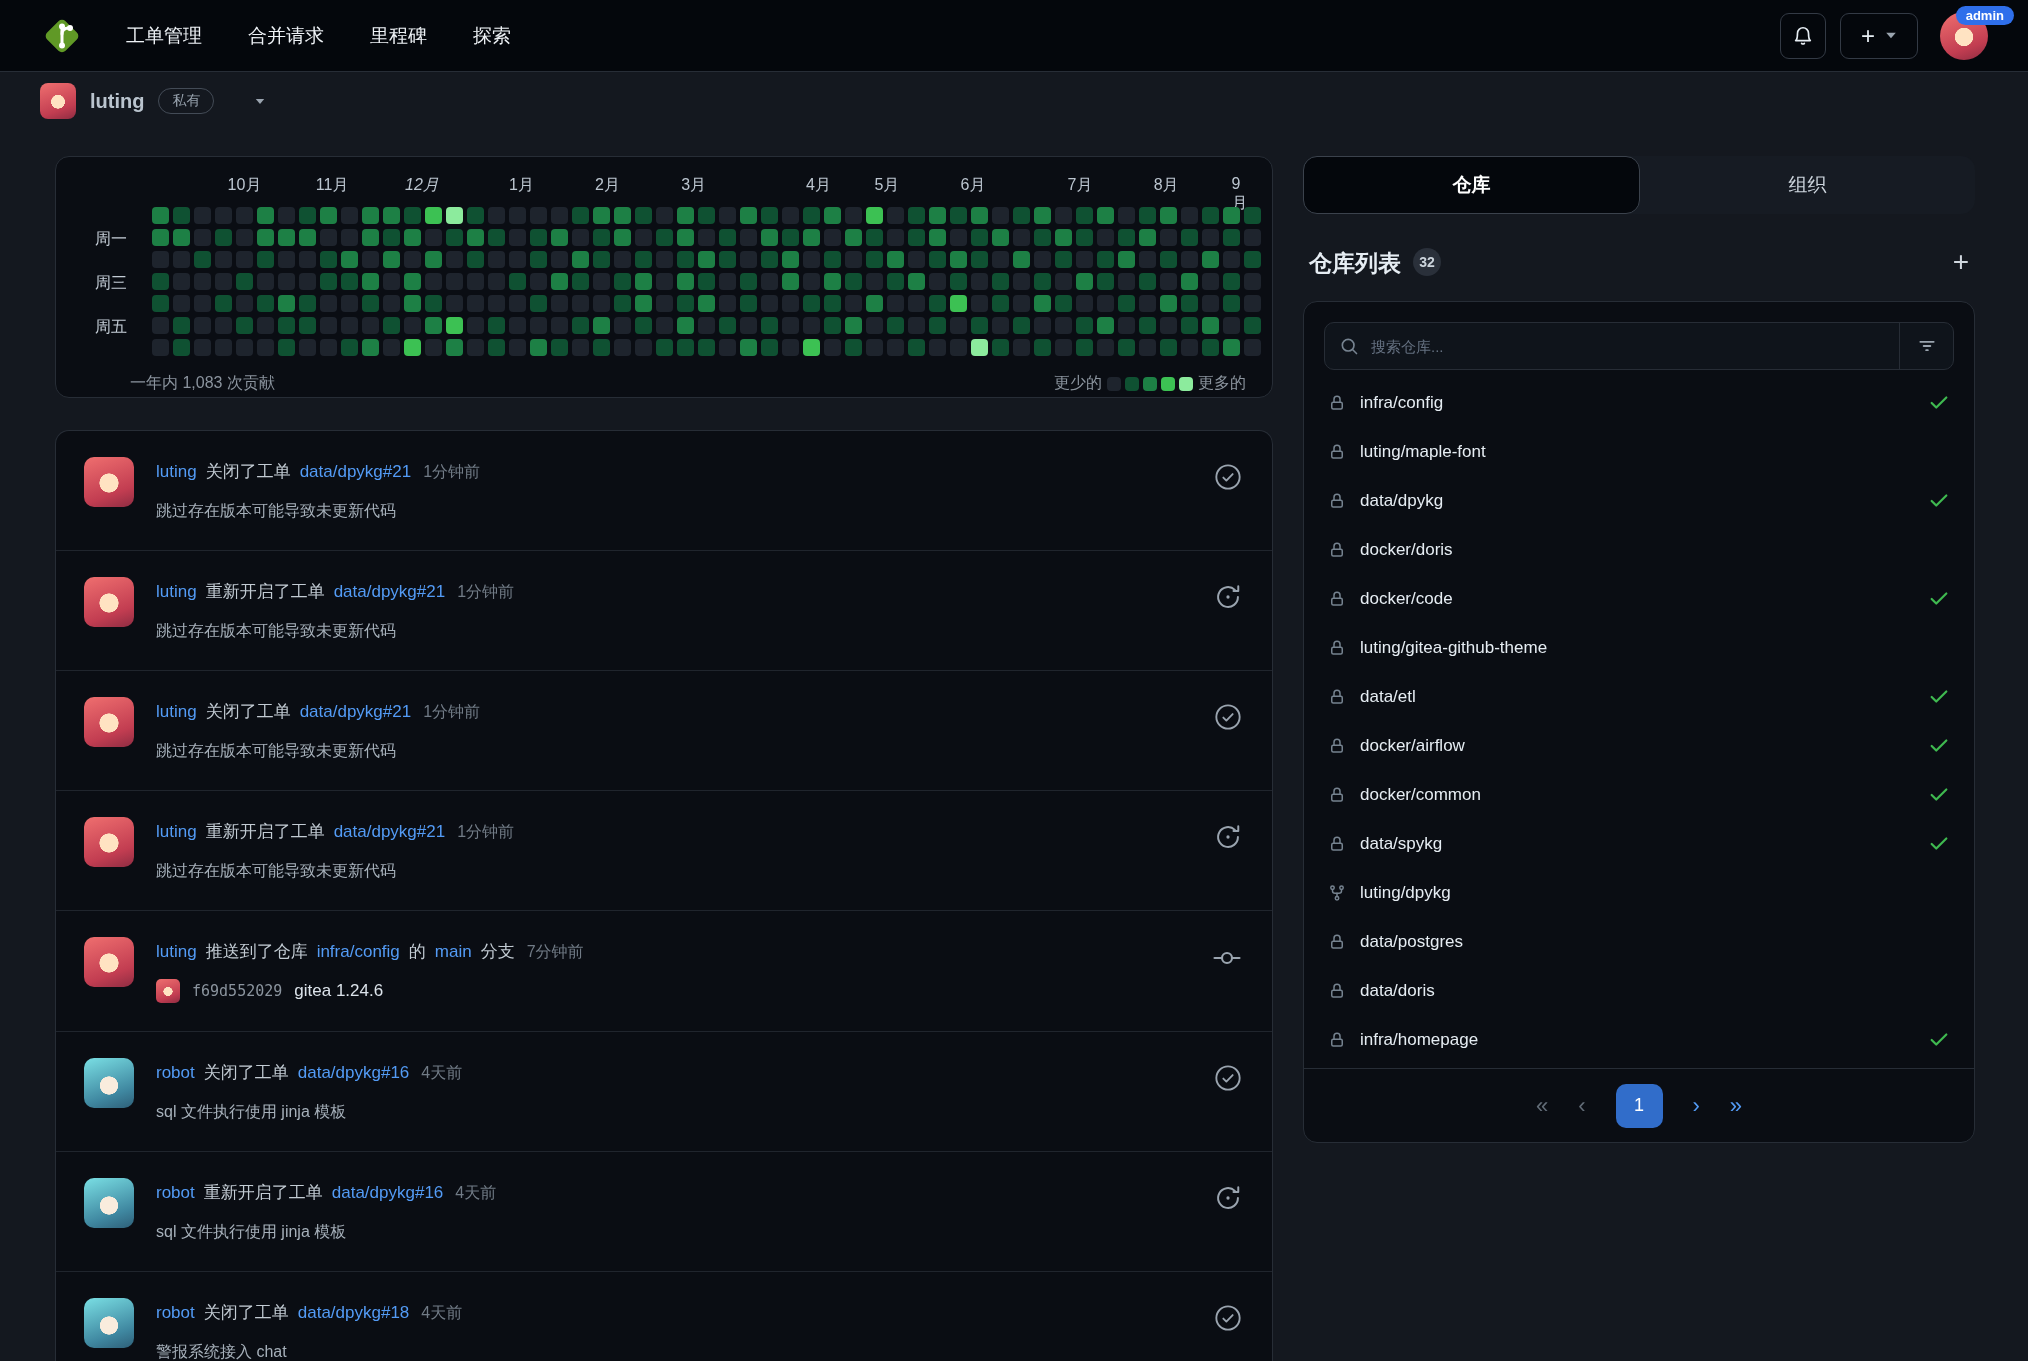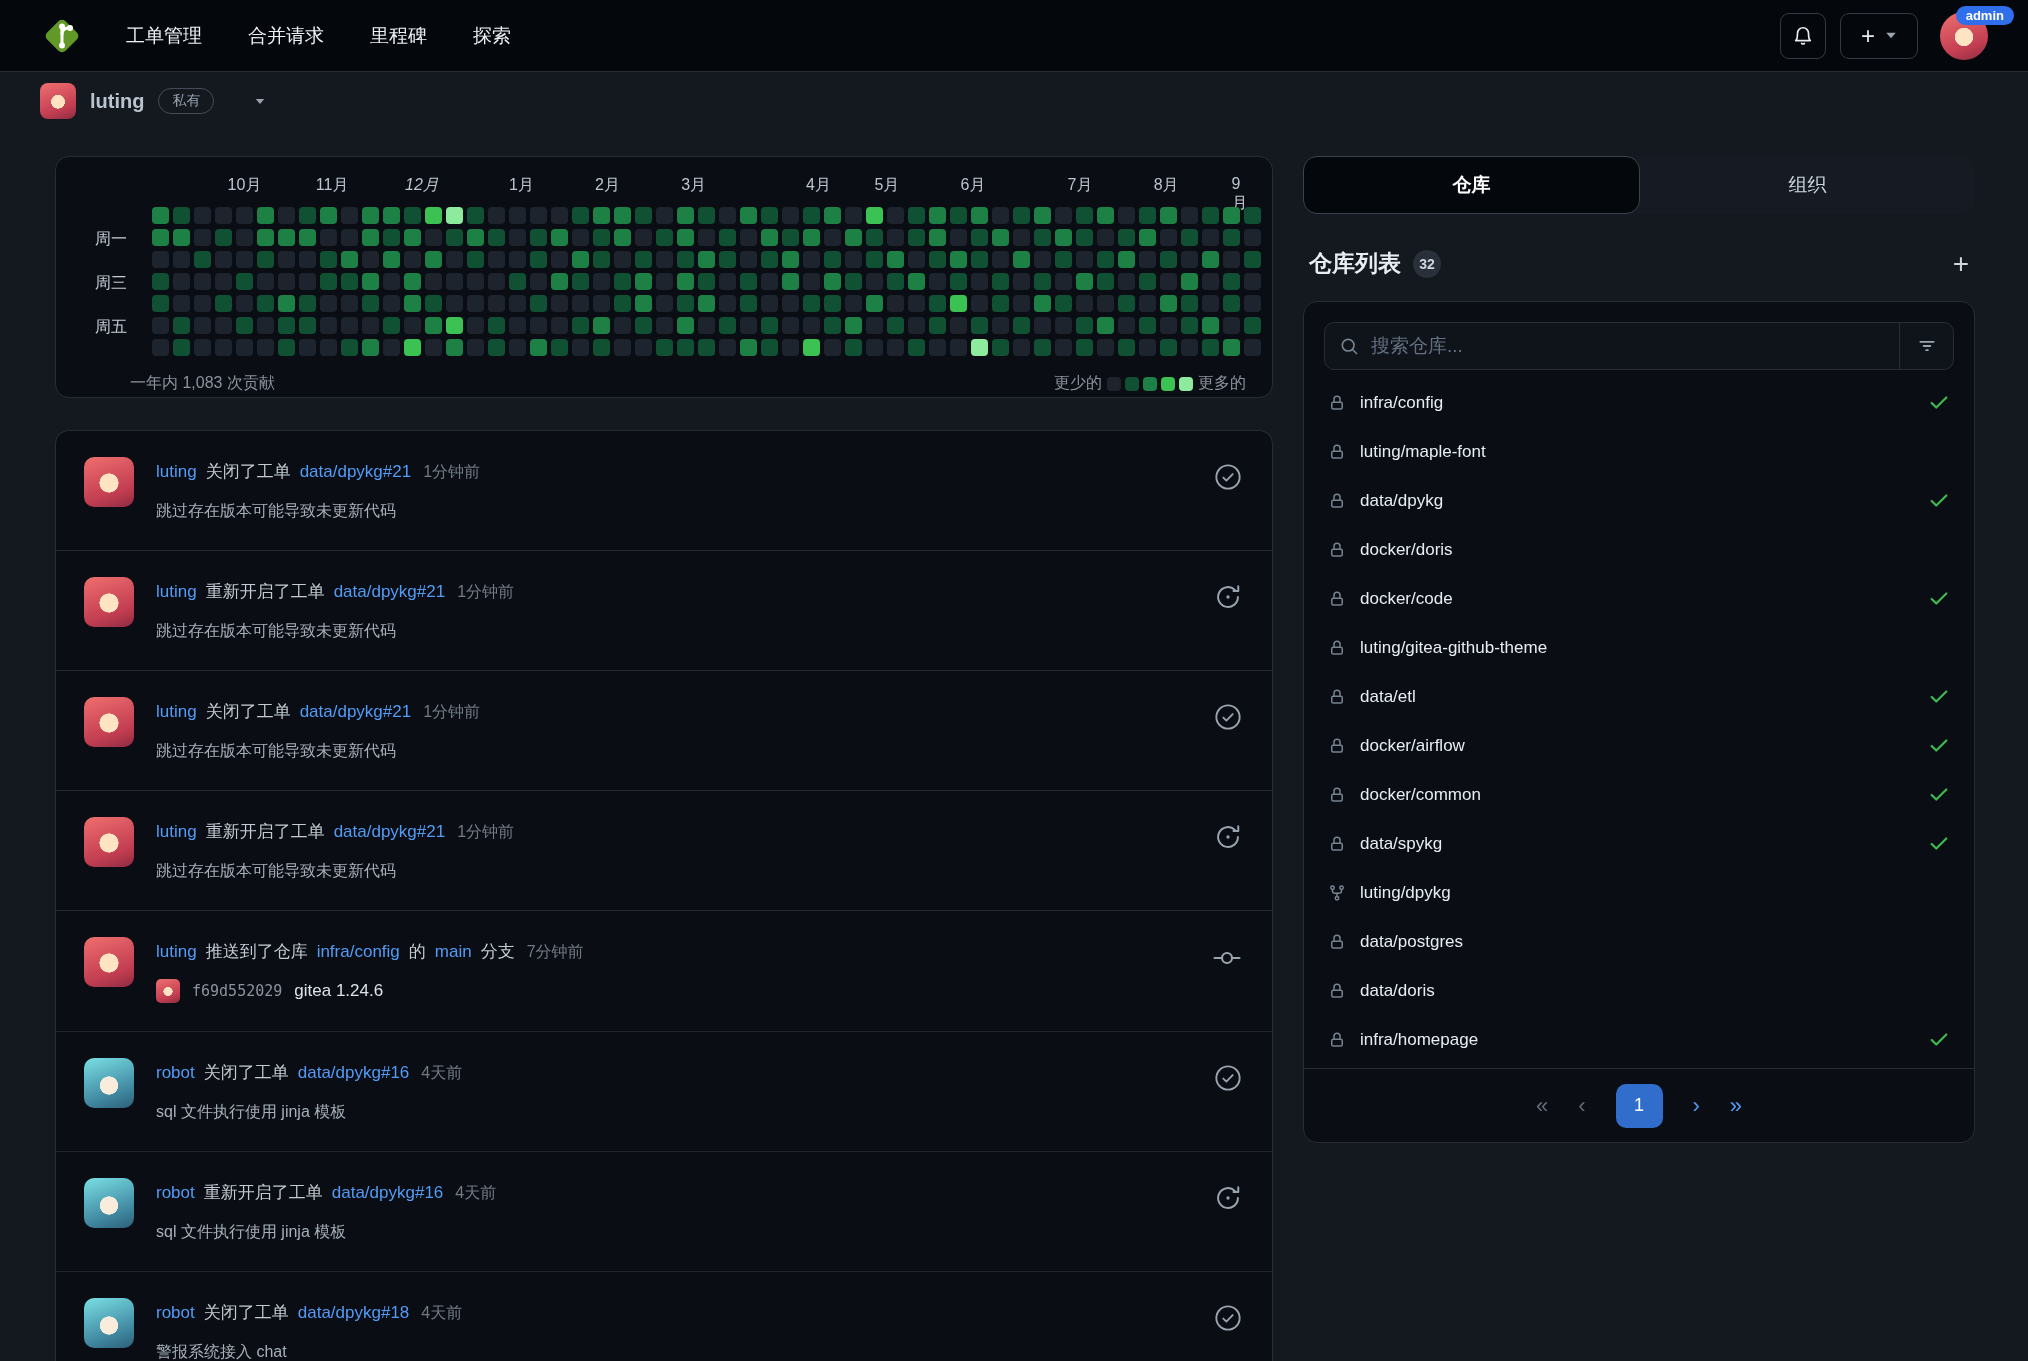--- a/index.html
+++ b/index.html
@@ -80,28 +80,28 @@
   .feed-comment { margin-top:18px; font-size:16px; color:#a6b0ba; }
   .feed-commit { margin-top:16px; display:flex; align-items:center; gap:12px; }
   .commit-avatar { width:24px; height:24px; border-radius:5px; }
   .commit-hash { font-family:"DejaVu Sans Mono","Liberation Mono",monospace; font-size:15px; color:#8b949e; }
   .commit-msg { font-size:17px; color:#dce3ea; }
   .feed-icon { margin-left:auto; color:#9aa4af; flex:0 0 auto; padding-top:6px; }
   
   .seg-tabs { display:flex; height:58px; background:#161b23; border-radius:14px; }
   .seg-tab { flex:1; display:flex; align-items:center; justify-content:center; font-size:19px; color:#cdd5dd; cursor:pointer; border-radius:14px; }
   .seg-tab.active { background:#04070c; border:1px solid #3b424c; color:#ffffff; font-weight:700; }
-  .list-header { display:flex; align-items:center; margin:34px 6px 22px 6px; gap:12px; }
+  .list-header { display:flex; margin:34px 6px 22px 6px; gap:12px; }
   .list-title { font-size:23px; font-weight:700; color:#e6edf3; }
   .count-badge { min-width:28px; height:28px; border-radius:50%; background:#2a303a; color:#cdd5dd; font-size:14px; font-weight:700; display:flex; align-items:center; justify-content:center; }
   .header-plus { margin-left:auto; color:#d0d7de; font-size:28px; font-weight:400; cursor:pointer; line-height:1; }
   .repo-card { padding:20px 0 0 0; }
   .search-row { margin:0 20px; height:48px; display:flex; align-items:center; background:#0f141b; border:1px solid #272d36; border-radius:10px; overflow:hidden; }
   .search-icon { margin:0 12px 0 14px; color:#768390; flex:0 0 auto; display:flex; }
-  .search-input { flex:1; background:transparent; border:none; outline:none; color:#c9d1d9; font-size:19px; font-family:inherit; }
+  .search-input { flex:1; background:transparent; border:none; outline:none; color:#c9d1d9; font-size:15px; font-family:inherit; }
   .search-input::placeholder { color:#647080; }
   .filter-btn { width:54px; align-self:stretch; border-left:1px solid #272d36; display:flex; align-items:center; justify-content:center; color:#9aa4af; cursor:pointer; }
   .filter-tabs { margin-top:24px; display:flex; justify-content:center; align-items:flex-end; gap:38px; border-bottom:1px solid #272d36; }
   .filter-tab { font-size:18px; color:#cdd5dd; padding-bottom:16px; cursor:pointer; position:relative; }
   .filter-tab.active { font-weight:700; color:#fff; background:#1b202a; border-radius:8px 8px 0 0; padding:10px 16px 16px 16px; margin-bottom:0; }
   .filter-tab.active::after { content:""; position:absolute; left:0; right:0; bottom:-2px; height:3px; background:#e0573f; border-radius:2px; }
   .filter-count { display:inline-flex; align-items:center; justify-content:center; background:#272d37; color:#cdd5dd; border-radius:50%; min-width:26px; height:26px; font-size:13px; font-weight:700; margin-left:8px; vertical-align:2px; }
   .repo-list { padding:8px 0 4px 0; }
   .repo-row { display:flex; align-items:center; height:49px; padding:0 24px; cursor:pointer; }
   .repo-icon { color:#768390; display:flex; width:18px; flex:0 0 auto; }

